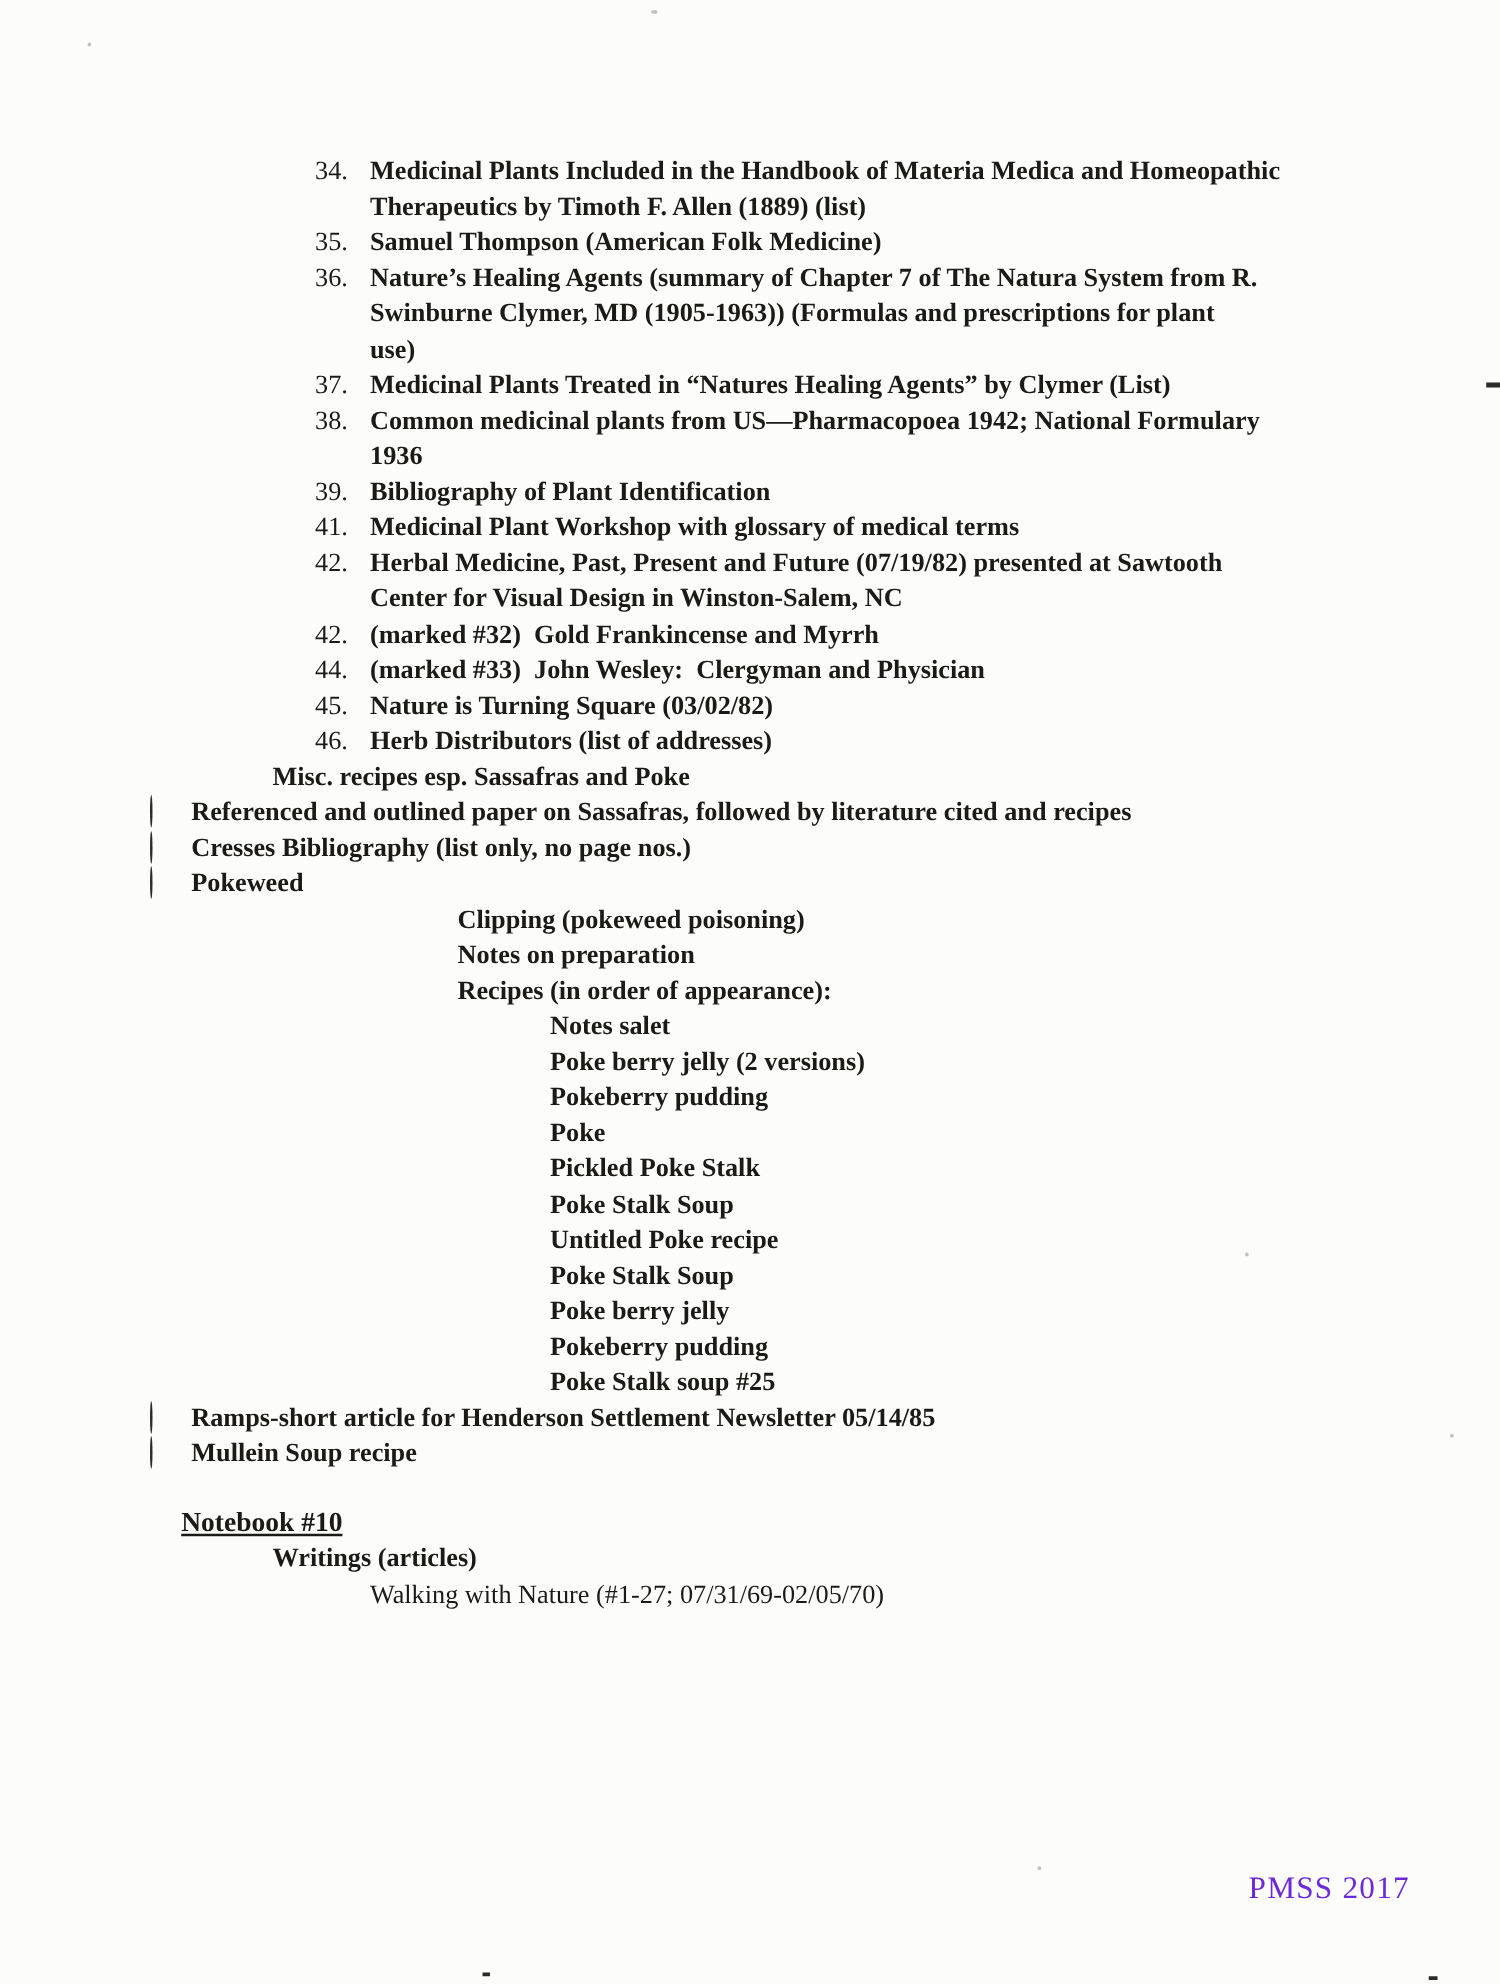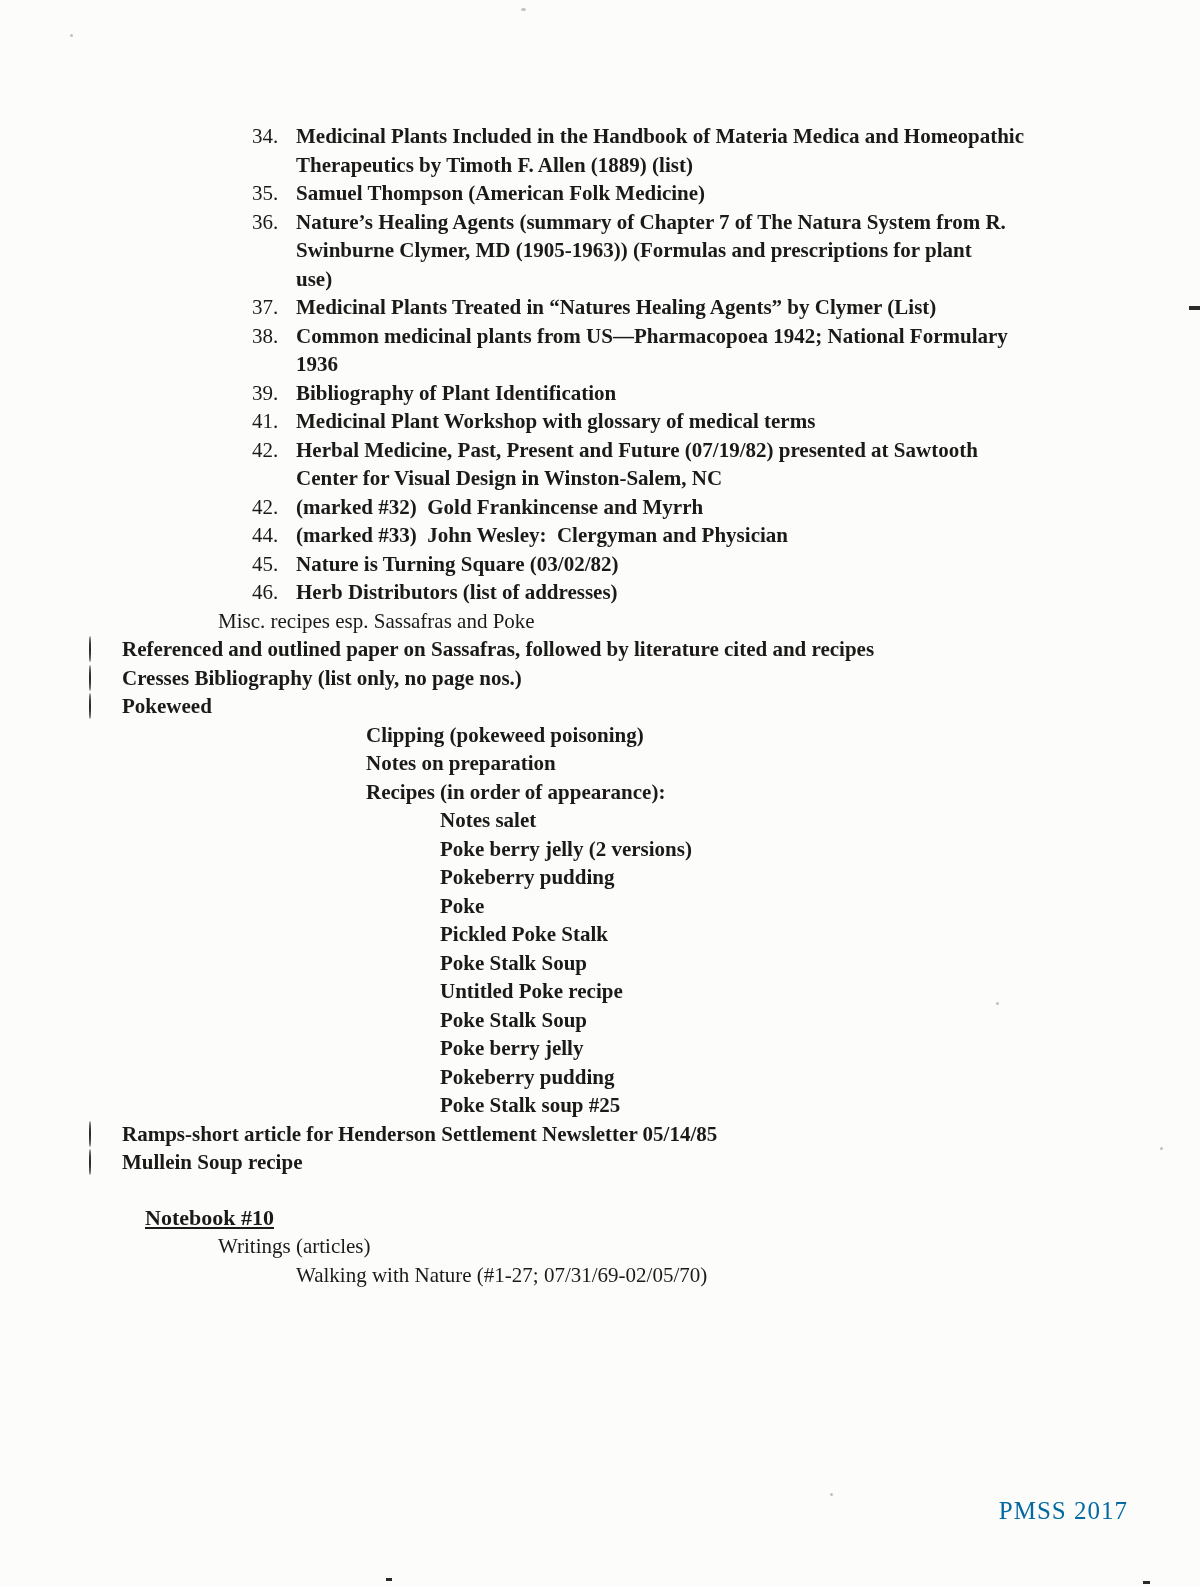--- a/index.html
+++ b/index.html
@@ -43,30 +43,30 @@
   }
   
   .nb-heading {
     font-weight: bold;
     text-decoration: underline;
     font-size: 22px;
     margin-left: 145px;
     margin-top: 27px;
   }
   .nb-sub {
-    font-weight: normal;
+    font-weight: bold;
     margin-left: 218px;
   }
   
   .b-row {
     display: flex;
     align-items: flex-start;
     margin-right: 90px;
   }
-  .lvl1 { margin-left: 89px; }
+  .lvl1 { margin-left: 120px; }
   .lvl2 { margin-left: 330px; }
   .lvl3 { margin-left: 406px; }
   .bullet-col { flex: 0 0 33px; }
   .lvl2 .bullet-col { flex: 0 0 36px; }
   .lvl3 .bullet-col { flex: 0 0 34px; }
   .circle {
     width: 9px;
     height: 9px;
     border: 1.5px solid #2d2c29;
     border-radius: 50%;
@@ -86,21 +86,21 @@
     margin-top: 10px;
   }
   .plain-line {
     margin-left: 296px;
   }
   
   .watermark {
     position: absolute;
     right: 72px;
     bottom: 62px;
-    color: #0369a1;
+    color: #6d28d9;
     font-size: 25px;
     letter-spacing: 1px;
   }
   
   .artifact {
     position: absolute;
     background: #2a2a28;
   }
   .speck {
     position: absolute;

